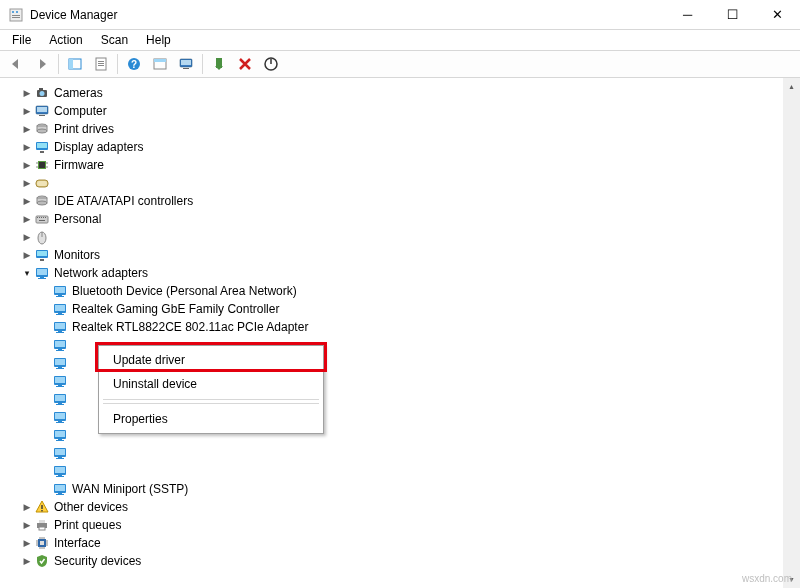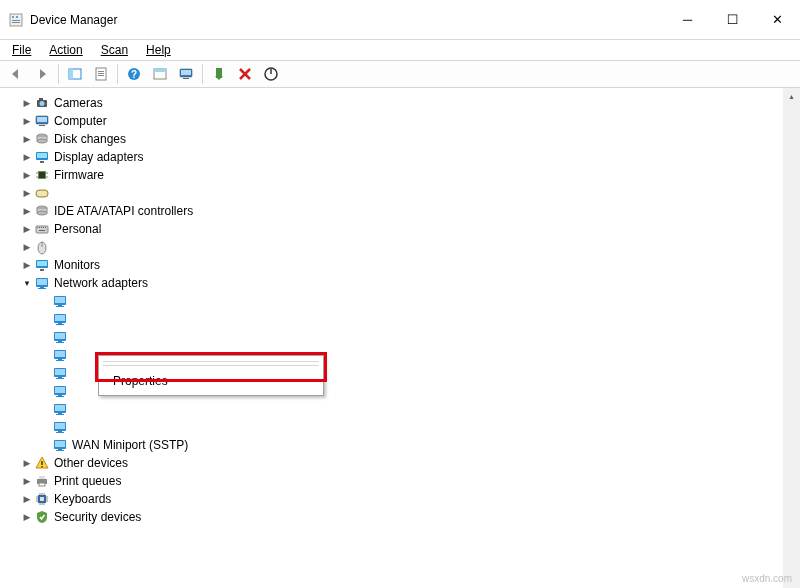--- a/index.html
+++ b/index.html
@@ -1,25 +1,25 @@
 <!DOCTYPE html>
 <html><head>
 <meta charset="utf-8">
 <style>
 * { box-sizing: border-box; font-family: "Segoe UI", Tahoma, sans-serif; }
 body { margin: 0; background: #fff; width: 800px; height: 588px; overflow: hidden; position: relative; font-size: 12px; }
 
-.titlebar { height: 40px; display: flex; align-items: center; border-bottom: 1px solid #d7d7d7; }
+.titlebar { height: 30px; display: flex; align-items: center; border-bottom: 1px solid #d7d7d7; }
 .titlebar .app-icon { width: 16px; height: 16px; margin: 0 6px 0 8px; display:inline-flex; align-items:center; justify-content:center; }
 .titlebar .title { flex: 1; font-size: 12px; color: #000; }
 .win-controls { display: flex; }
 .win-btn { width: 45px; height: 30px; display: flex; align-items: center; justify-content: center; font-size: 13px; }
 
 .menubar { height: 20px; display: flex; align-items: center; padding: 0 4px; gap: 2px; }
-.menubar .menu { padding: 16px 8px; font-size: 12px; text-decoration: underline; }
+.menubar .menu { padding: 16px 8px; font-size: 12px; }
 
 .toolbar { height: 28px; border-top: 1px solid #d7d7d7; border-bottom: 1px solid #d7d7d7; display: flex; align-items: center; padding: 0 4px; gap: 2px; background: #fdfdfd; }
 .tbtn { width: 24px; height: 22px; display: flex; align-items: center; justify-content: center; border: 1px solid transparent; }
 .tbtn svg { width: 16px; height: 16px; }
 .tsep { width: 1px; height: 20px; background: #d7d7d7; margin: 0 2px; }
 
 .content { position: relative; height: 510px; overflow: hidden; }
 .tree { padding: 6px 0 6px 20px; font-size: 12px; overflow-y: auto; height: 100%; }
 .scrollbar { position: absolute; right: 0; top: 0; width: 17px; height: 100%; background: #f0f0f0; }
 .scrollbar .up, .scrollbar .down { height: 17px; display:flex; align-items:center; justify-content:center; font-size:8px; color:#606060; }
@@ -244,21 +244,21 @@
         </span>
         <span>Computer</span>
       </div>
     <div class="node">
         <span class="arrow">▶</span>
         <span class="ico">
           <svg viewBox="0 0 16 16">
             <use href="#ic-disk"></use>
           </svg>
         </span>
-        <span>Disk changes</span>
+        <span>Print drives</span>
       </div>
     <div class="node">
         <span class="arrow">▶</span>
         <span class="ico">
           <svg viewBox="0 0 16 16">
             <use href="#ic-display"></use>
           </svg>
         </span>
         <span>Display adapters</span>
       </div>
@@ -318,20 +318,47 @@
     <div class="node">
         <span class="arrow open">▾</span>
         <span class="ico">
           <svg viewBox="0 0 16 16">
             <use href="#ic-net"></use>
           </svg>
         </span>
         <span>Network adapters</span>
       </div>
     <div class="children">
+      <div class="node">
+          <span class="arrow none">▶</span>
+          <span class="ico">
+            <svg viewBox="0 0 16 16">
+              <use href="#ic-net"></use>
+            </svg>
+          </span>
+          <span>Bluetooth Device (Personal Area Network)</span>
+        </div>
+      <div class="node">
+          <span class="arrow none">▶</span>
+          <span class="ico">
+            <svg viewBox="0 0 16 16">
+              <use href="#ic-net"></use>
+            </svg>
+          </span>
+          <span>Realtek Gaming GbE Family Controller</span>
+        </div>
+      <div class="node">
+          <span class="arrow none">▶</span>
+          <span class="ico">
+            <svg viewBox="0 0 16 16">
+              <use href="#ic-net"></use>
+            </svg>
+          </span>
+          <span>Realtek RTL8822CE 802.11ac PCIe Adapter</span>
+        </div>
 
       <div class="node">
           <span class="arrow none">▶</span>
           <span class="ico">
             <svg viewBox="0 0 16 16">
               <use href="#ic-net"></use>
             </svg>
           </span>
         </div>
 
@@ -420,34 +447,36 @@
         </span>
         <span>Print queues</span>
       </div>
     <div class="node">
         <span class="arrow">▶</span>
         <span class="ico">
           <svg viewBox="0 0 16 16">
             <use href="#ic-processor"></use>
           </svg>
         </span>
-        <span>Keyboards</span>
+        <span>Interface</span>
       </div>
     <div class="node">
         <span class="arrow">▶</span>
         <span class="ico">
           <svg viewBox="0 0 16 16">
             <use href="#ic-security"></use>
           </svg>
         </span>
         <span>Security devices</span>
       </div>
   </div>
 
   <div class="context-menu">
+    <div class="ctx-item">Update driver</div>
+    <div class="ctx-item">Uninstall device</div>
     <div class="ctx-sep"></div>
     <div class="ctx-sep"></div>
     <div class="ctx-item ctx-bold">Properties</div>
   </div>
 
   <div class="highlight-box" style="left:95px; top:264px; width:232px; height:30px;"></div>
 
   <div class="scrollbar">
     <div class="up">▴</div>
     <div class="track"></div>

